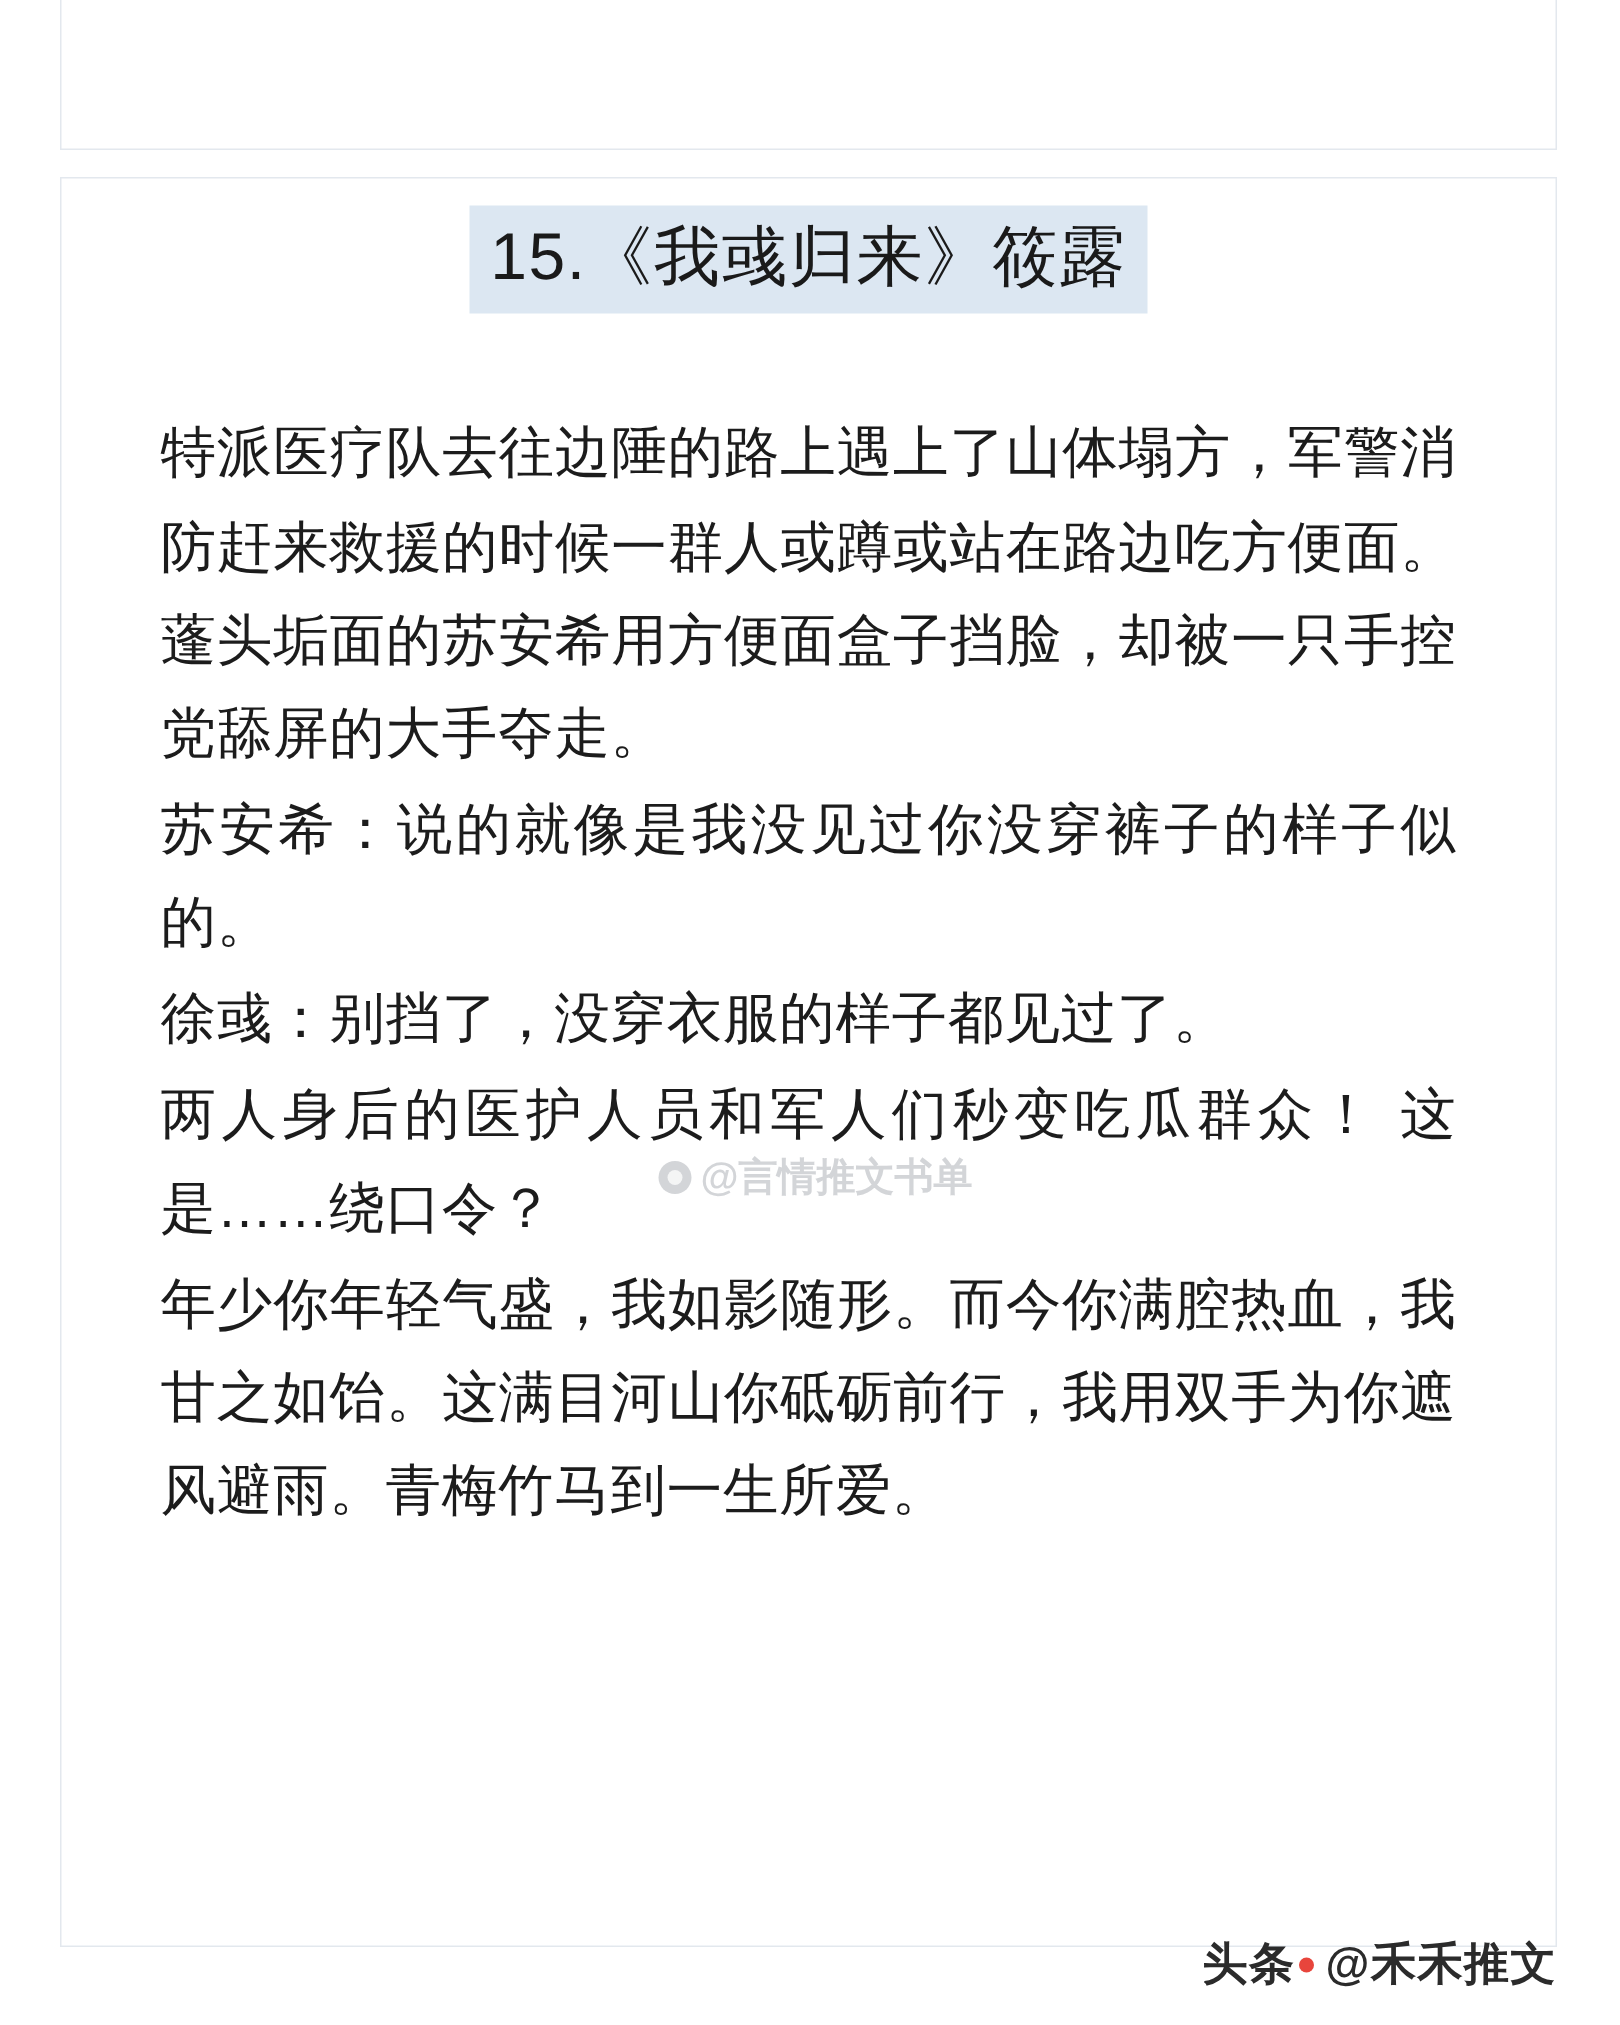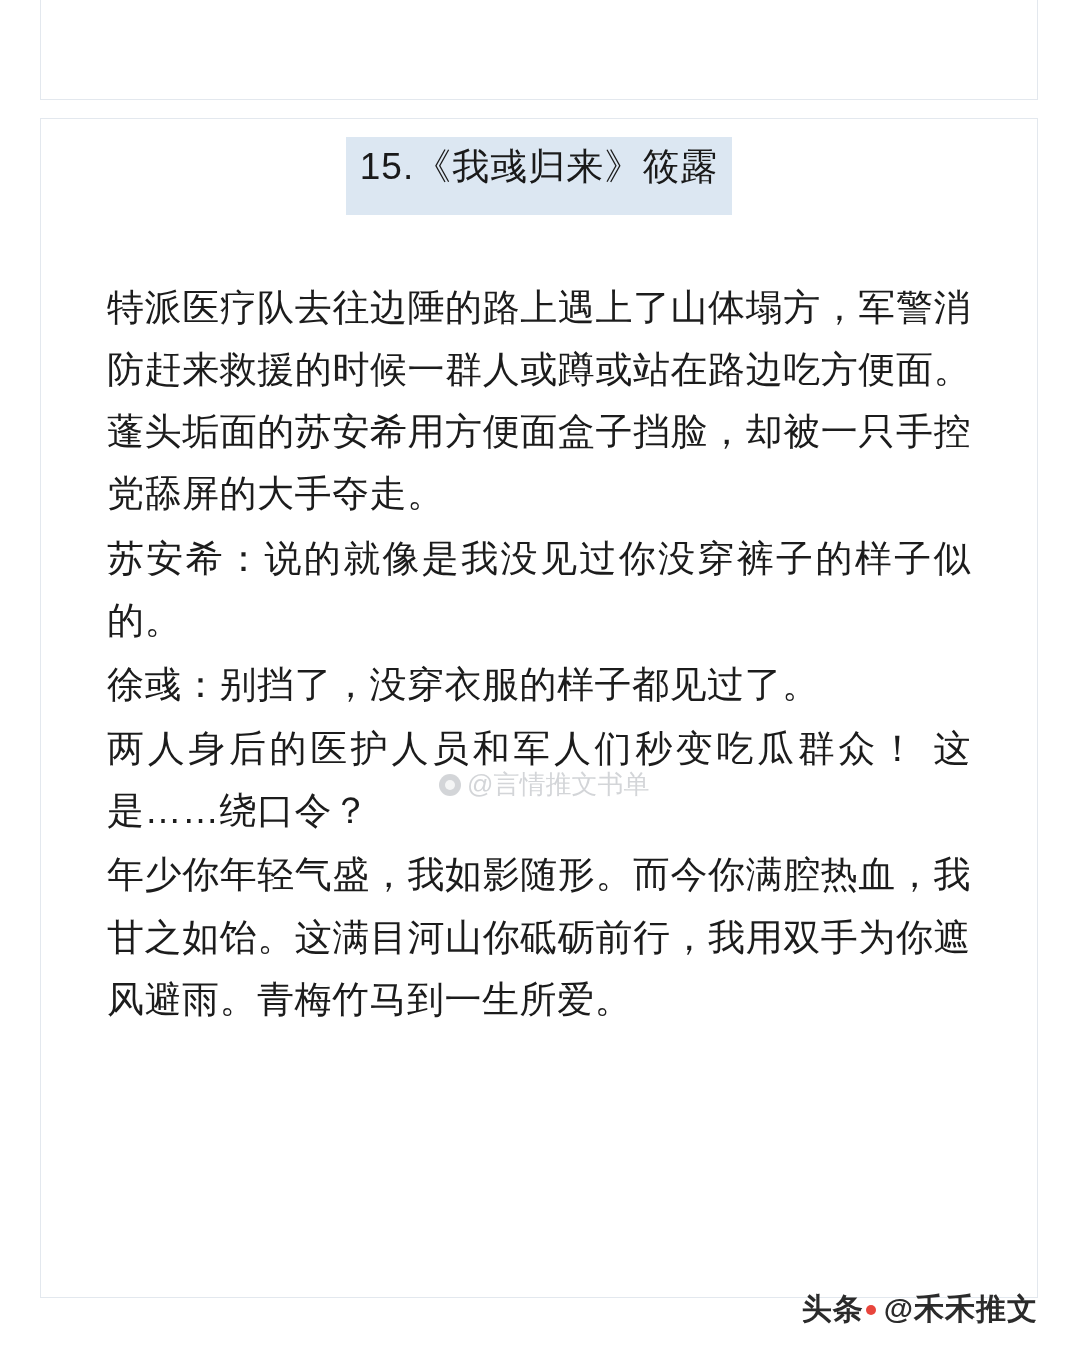--- a/index.html
+++ b/index.html
@@ -41,23 +41,23 @@
   }
 
   .title-wrap {
     text-align: center;
     margin-top: 18px;
   }
   .title {
     display: inline-block;
     background: #dce7f2;
     color: #1a1a1a;
-    font-size: 37px;
+    font-size: 44px;
     line-height: 1.35;
-    padding: 5px 14px 23px 14px;
+    padding: 5px 14px 8px 14px;
     letter-spacing: 1px;
     white-space: nowrap;
   }
 
   .body-text {
     margin: 62px 66px 0 66px;
     font-size: 37px;
     line-height: 1.68;
     color: #1c1c1c;
     letter-spacing: 0.5px;
@@ -75,20 +75,21 @@
     position: absolute;
     left: 398px;
     top: 648px;
     font-size: 26px;
     color: rgba(150, 155, 162, 0.42);
     white-space: nowrap;
     pointer-events: none;
     display: flex;
     align-items: center;
     gap: 6px;
+    font-weight: bold;
   }
   .weibo-dot {
     display: inline-block;
     width: 22px;
     height: 22px;
     border-radius: 50%;
     background: rgba(150, 155, 162, 0.42);
     position: relative;
   }
   .weibo-dot::after {

